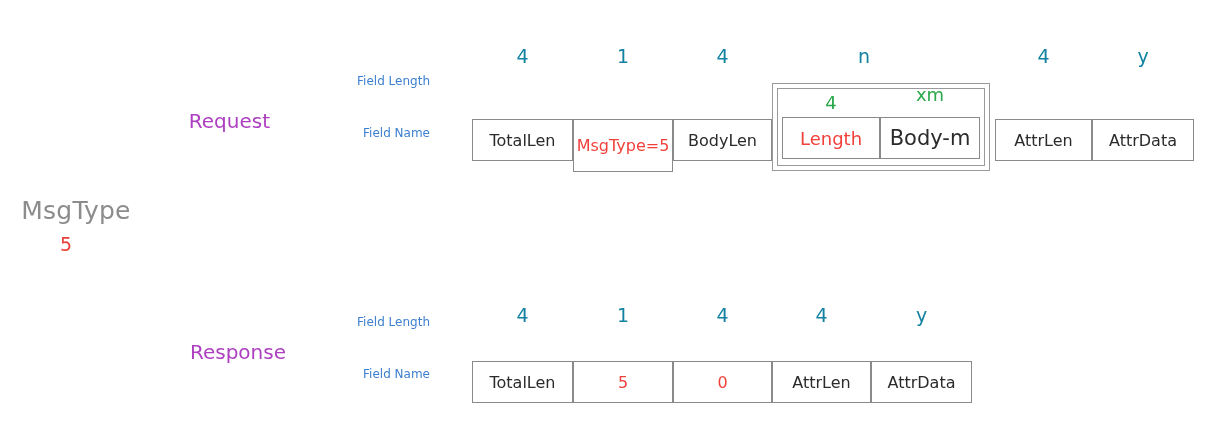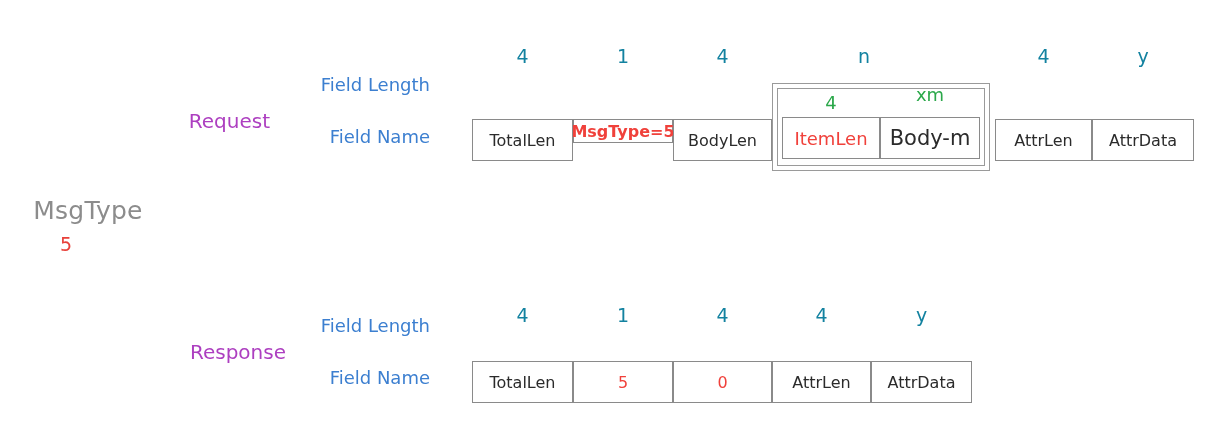--- a/index.html
+++ b/index.html
@@ -8,21 +8,21 @@
     background:#ffffff;
     font-family:"DejaVu Sans","Liberation Sans",sans-serif;
     position:relative;
     overflow:hidden;
     -webkit-font-smoothing:antialiased;
   }
   .abs{position:absolute;}
 
   
   #msgtype-caption{
-    left:12px;top:196px;width:152px;
+    left:0px;top:196px;width:152px;
     text-align:center;
     font-size:25px;
     color:#8c8c8c;
     letter-spacing:.2px;
     white-space:nowrap;
   }
   #msgtype-value{
     left:0px;top:233px;width:132px;
     text-align:center;
     font-size:19px;
@@ -31,21 +31,21 @@
   }
 
   
   .row-title{
     font-size:20px;
     color:#ad3fc0;
     white-space:nowrap;
     text-align:right;
   }
   .axis-label{
-    font-size:18px;
+    font-size:12px;
     color:#3c7fd0;
     white-space:nowrap;
     text-align:right;
   }
 
   
   .len{
     font-size:19px;
     color:#1382a0;
     text-align:center;
@@ -100,24 +100,24 @@
 <div class="abs len" style="left:995px;top:45px;width:97px;">4</div>
 <div class="abs len" style="left:1092px;top:45px;width:102px;">y</div>
 
 <div class="abs group-outer" style="left:772px;top:83px;width:218px;height:88px;"></div>
 <div class="abs group-inner" style="left:777px;top:88px;width:208px;height:78px;"></div>
 
 <div class="abs len green" style="left:782px;top:92px;width:98px;">4</div>
 <div class="abs len green" style="left:880px;top:84px;width:100px;">xm</div>
 
 <div class="abs fbox" style="left:472px;top:119px;width:101px;height:42px;">TotalLen</div>
-<div class="abs fbox red" style="left:573px;top:119px;width:100px;height:24px;font-weight:bold;">MsgType=5</div>
+<div class="abs fbox red" style="left:573px;top:119px;width:100px;height:53px;">MsgType=5</div>
 <div class="abs fbox" style="left:673px;top:119px;width:99px;height:42px;">BodyLen</div>
 
-<div class="abs fbox sub red" style="left:782px;top:117px;width:98px;height:42px;">ItemLen</div>
+<div class="abs fbox sub red" style="left:782px;top:117px;width:98px;height:42px;">Length</div>
 <div class="abs fbox sub" style="left:880px;top:117px;width:100px;height:42px;">Body-m</div>
 
 <div class="abs fbox" style="left:995px;top:119px;width:97px;height:42px;">AttrLen</div>
 <div class="abs fbox" style="left:1092px;top:119px;width:102px;height:42px;">AttrData</div>
 
 <div class="abs row-title" style="left:116px;top:340px;width:170px;">Response</div>
 
 <div class="abs axis-label" style="left:210px;top:315px;width:220px;">Field Length</div>
 
 <div class="abs axis-label" style="left:210px;top:367px;width:220px;">Field Name</div>

